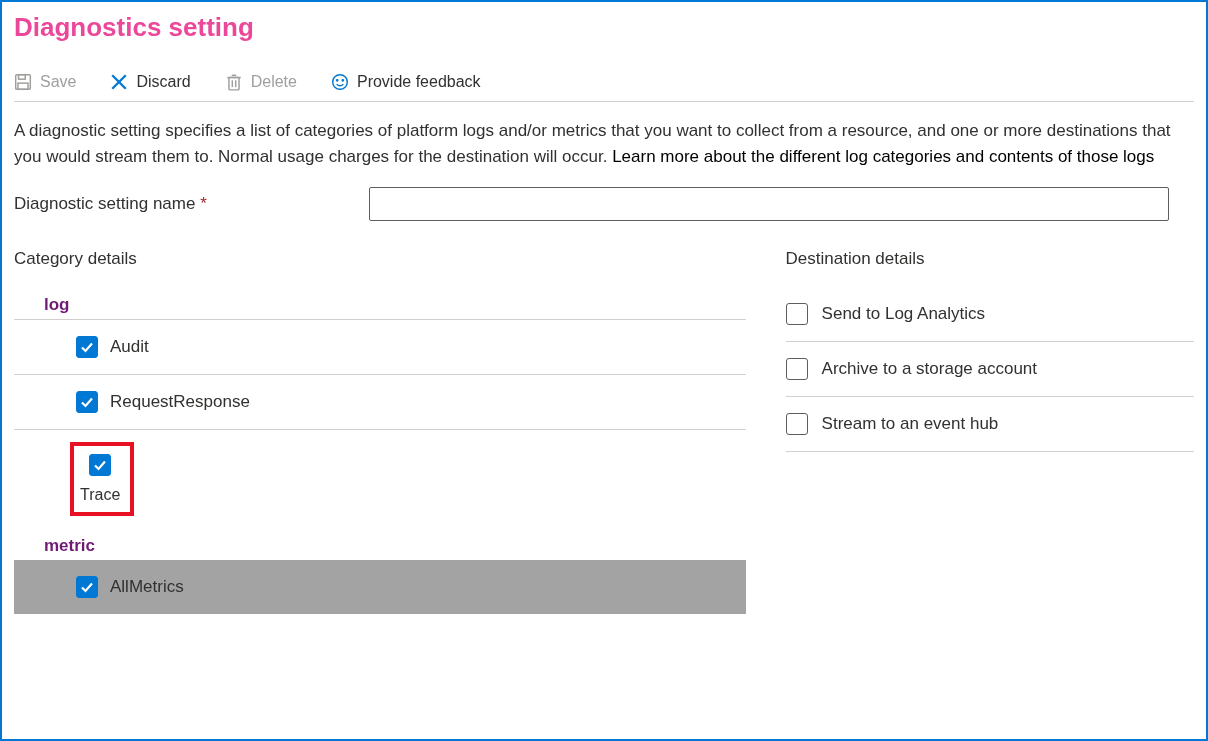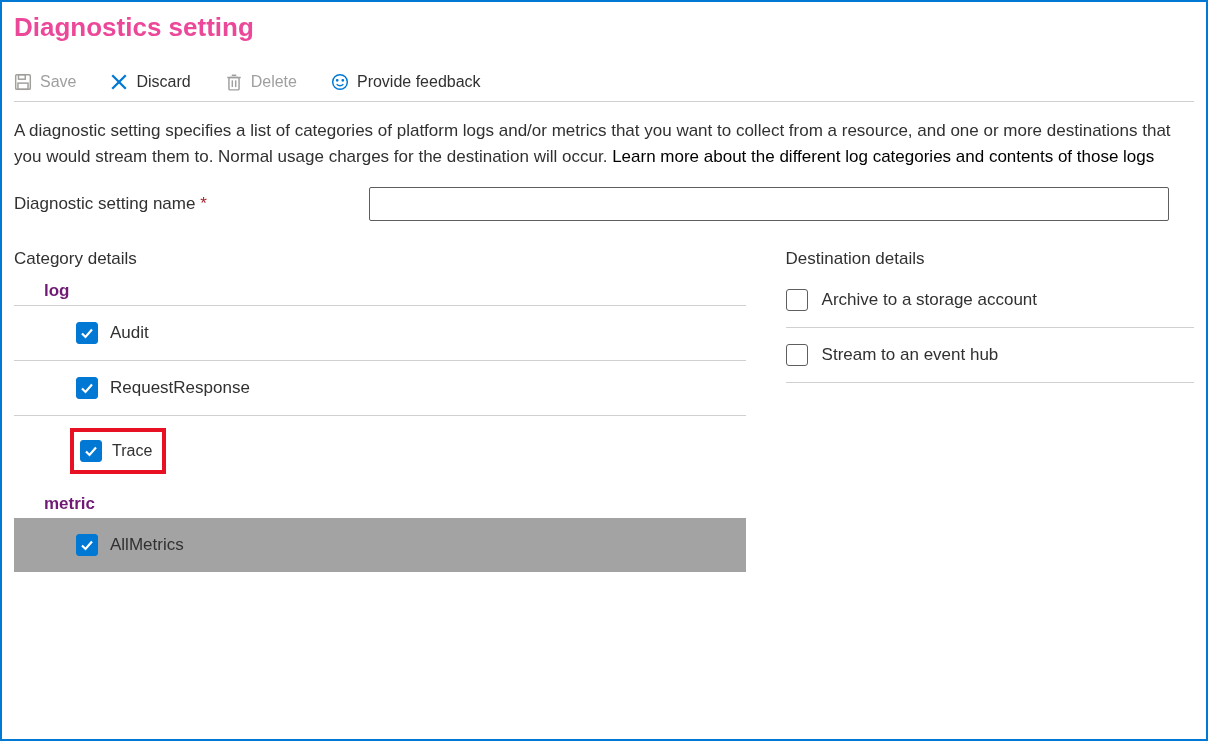--- a/index.html
+++ b/index.html
@@ -84,21 +84,21 @@
     }
     .columns {
       display: flex;
       gap: 40px;
       padding-top: 18px;
     }
     .col-left { flex: 0 0 62%; }
     .col-right { flex: 1; }
     .section-heading {
       font-size: 17px;
-      margin-bottom: 4px;
+      margin-bottom: 18px;
     }
     .group-heading {
       font-size: 17px;
       font-weight: 600;
       color: #701a75;
       padding: 8px 0 4px 30px;
       border-bottom: 1px solid #d2d0ce;
     }
     .check-row {
       display: flex;
@@ -107,20 +107,21 @@
       padding: 16px 0 16px 62px;
       border-bottom: 1px solid #d2d0ce;
       font-size: 17px;
     }
     .highlight-box {
       display: inline-flex;
       align-items: center;
       gap: 10px;
       border: 4px solid #e81123;
       padding: 8px 10px 8px 6px;
+      flex-direction: column;
     }
     .log-row-plain {
       display: flex;
       align-items: center;
       padding: 12px 0 12px 30px;
     }
     .checkbox {
       width: 22px;
       height: 22px;
       border-radius: 3px;
@@ -265,20 +266,24 @@
               <polyline points="3,8.5 6.5,12 13,4.5"></polyline>
             </svg>
         </span>
         <span>AllMetrics</span>
       </div>
     </div>
 
     <div class="col-right">
       <div class="section-heading">Destination details</div>
 
+      <div class="dest-row">
+        <span class="checkbox unchecked"></span>
+        <span>Send to Log Analytics</span>
+      </div>
 
       <div class="dest-row">
         <span class="checkbox unchecked"></span>
         <span>Archive to a storage account</span>
       </div>
 
       <div class="dest-row">
         <span class="checkbox unchecked"></span>
         <span>Stream to an event hub</span>
       </div>

